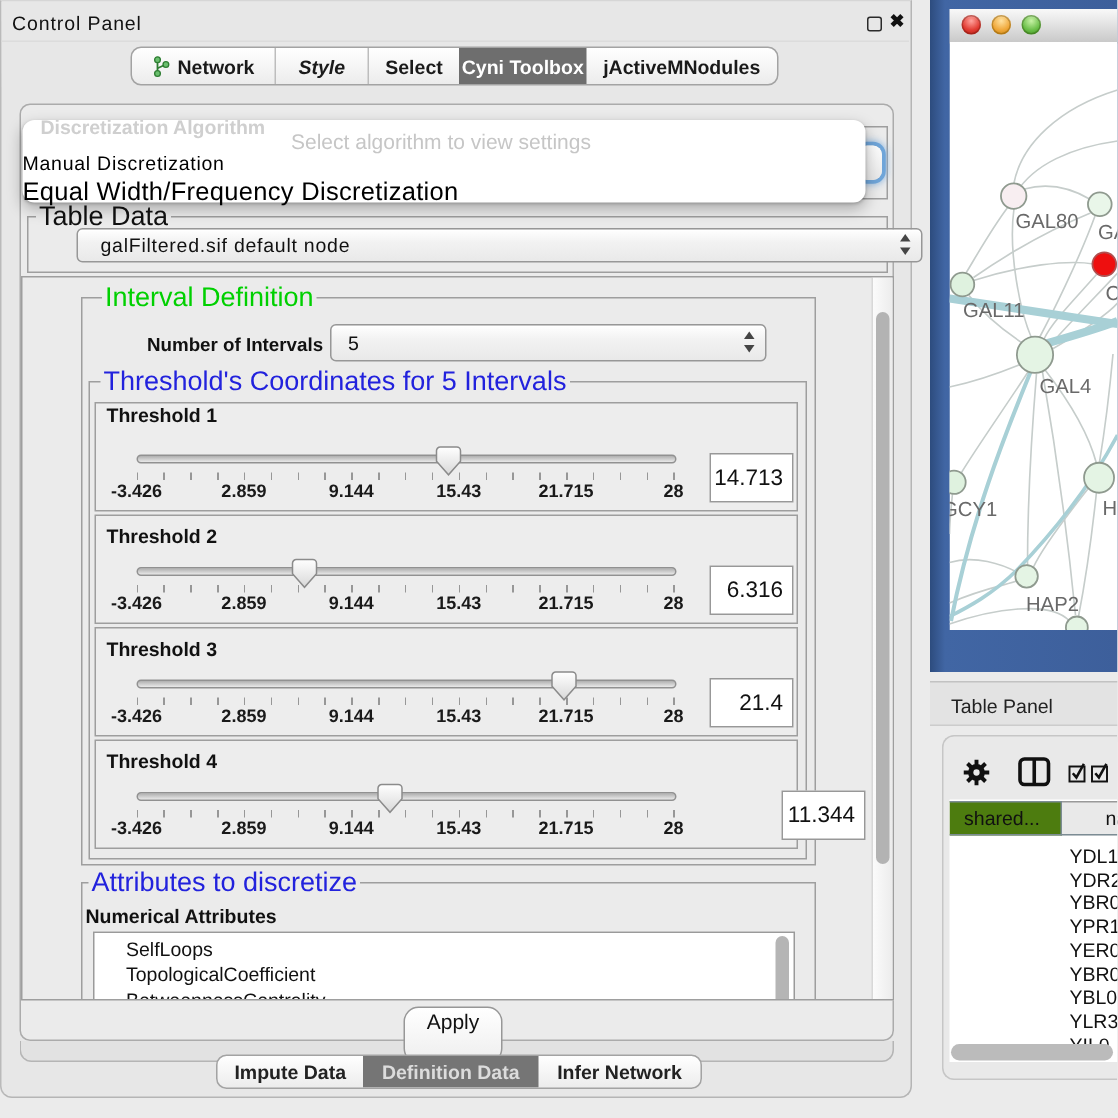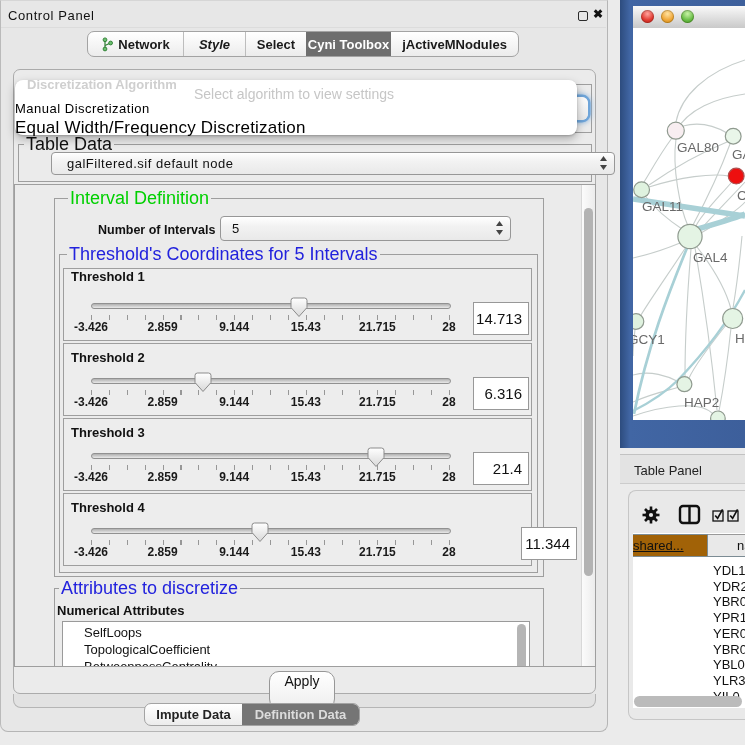--- a/index.html
+++ b/index.html
@@ -179,20 +179,21 @@
   </div>
 </div>
 
 <div class="abs" style="left:269px;top:671px;width:66px;height:38px;border:1px solid #979797;border-radius:10px;background:linear-gradient(#ffffff,#eeeeee);box-sizing:border-box;text-align:center;">
   <span style="font-size:14px;color:#111;line-height:19px;">Apply</span>
 </div>
 
 <div class="abs" style="left:144px;top:703px;height:21px;display:flex;border:1px solid #a3a3a3;border-radius:7px;overflow:hidden;background:linear-gradient(#ffffff,#ececec);font-size:13px;">
   <div style="width:97px;display:flex;align-items:center;justify-content:center;font-weight:bold;color:#222;">Impute Data</div>
   <div style="width:117px;display:flex;align-items:center;justify-content:center;background:#757575;color:#dcdcdc;font-weight:bold;">Definition Data</div>
+  <div style="width:108px;display:flex;align-items:center;justify-content:center;font-weight:bold;color:#222;">Infer Network</div>
 </div>
 
 <div class="abs" style="left:14.5px;top:80px;width:562px;height:55px;background:#fff;border-radius:8px;box-shadow:0 4px 10px rgba(0,0,0,0.28),0 1px 2px rgba(0,0,0,0.18);"></div>
 <div class="abs" style="left:27px;top:77px;font-size:13px;font-weight:bold;color:#cfcfcf;">Discretization Algorithm</div>
 <div class="abs" style="left:194px;top:86px;font-size:14px;color:#c6c6c6;">Select algorithm to view settings</div>
 <div class="abs" style="left:15px;top:101px;font-size:13px;font-weight:normal;color:#000;letter-spacing:0.5px;">Manual Discretization</div>
 <div class="abs" style="left:15px;top:117.5px;font-size:17px;color:#000;letter-spacing:0.2px;">Equal Width/Frequency Discretization</div>
 
 <div class="abs" style="left:620px;top:0;width:125px;height:448px;background:linear-gradient(90deg,#2d4c7e,#4166a4 10px,#3d5f9b);"></div>
 
@@ -280,17 +281,17 @@
   </g>
   <g stroke="#111" stroke-width="1.3" fill="none">
     <rect x="72" y="7" width="10" height="10"></rect>
     <path d="M74.2 11.5 l2.4 2.8 5 -9" stroke-width="1.7"></path>
     <rect x="87" y="7" width="10" height="10"></rect>
     <path d="M89.2 11.5 l2.4 2.8 5 -9" stroke-width="1.7"></path>
   </g>
 </svg>
 
 <div class="abs" style="left:633px;top:533px;width:112px;height:175px;background:#fff;overflow:hidden;">
-  <div class="abs" style="left:0;top:1px;width:75px;height:23px;background:#a16207;border:1px solid #7c8c94;border-left:none;box-sizing:border-box;text-align:left;font-size:13px;color:#111;line-height:21px;text-decoration:underline;"><span style="margin-right:4px;">shared...</span></div>
+  <div class="abs" style="left:0;top:1px;width:75px;height:23px;background:#4d7c0f;border:1px solid #7c8c94;border-left:none;box-sizing:border-box;text-align:center;font-size:13px;color:#111;line-height:21px;"><span style="margin-right:4px;">shared...</span></div>
   <div class="abs" style="left:75px;top:1px;width:37px;height:23px;background:#e9e9e9;border-top:1px solid #999;border-bottom:1px solid #7c8c94;box-sizing:border-box;font-size:13px;color:#111;line-height:21px;"><span style="margin-left:29px;">na</span></div>
   <div class="abs t13" style="left:80px;top:30px;line-height:15.7px;white-space:nowrap;">YDL1<br>YDR2<br>YBR0<br>YPR1<br>YER0<br>YBR0<br>YBL0<br>YLR3<br>YIL0</div>
   <div class="abs" style="left:1px;top:163px;width:108px;height:11px;background:#bbbbbb;border-radius:6px;"></div>
 </div>
 
 </body></html>

